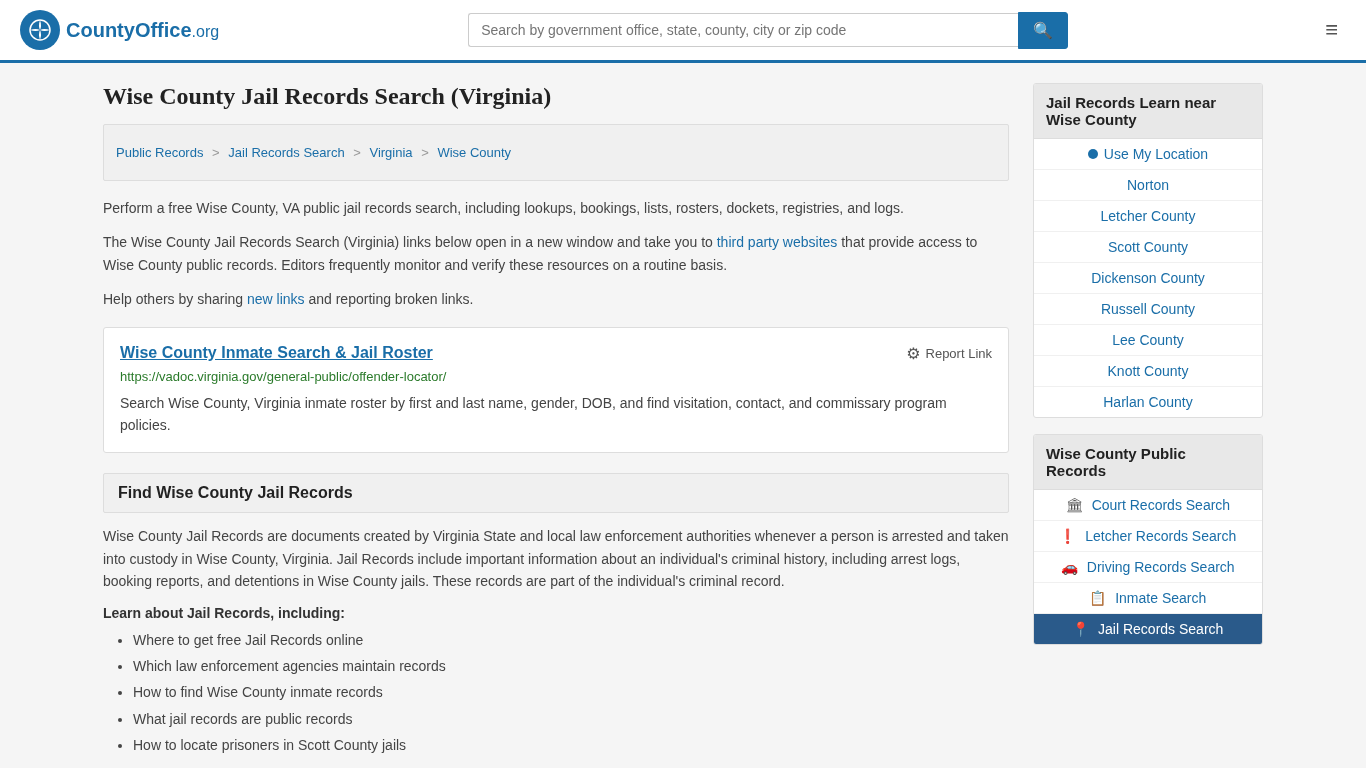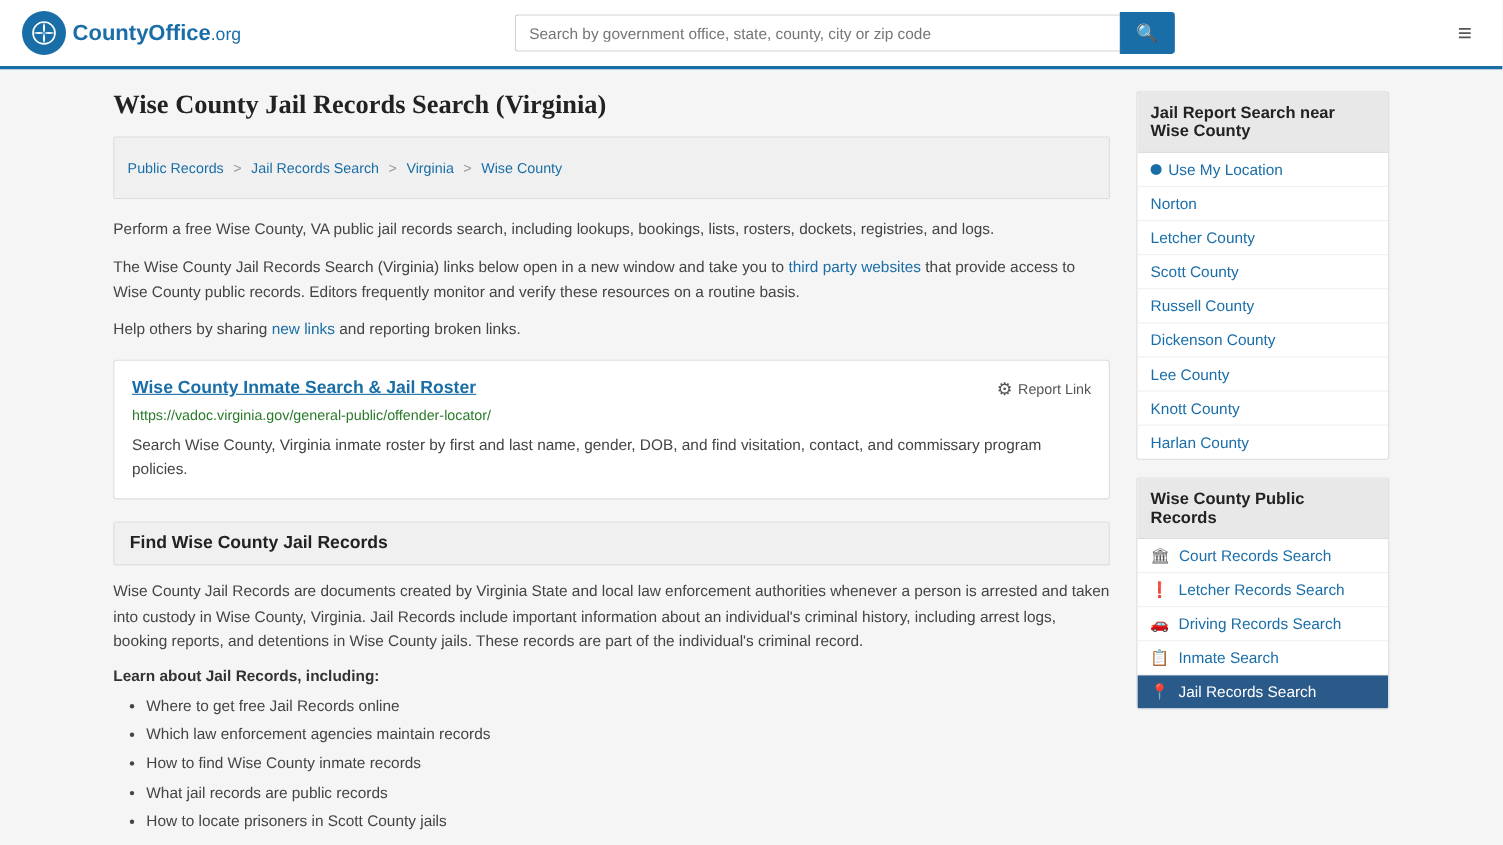--- a/index.html
+++ b/index.html
@@ -172,20 +172,21 @@
       font-weight: bold;
       color: #222;
       border-bottom: 1px solid #ddd;
     }
     .sidebar-item {
       padding: 7px 12px;
       border-bottom: 1px solid #f0f0f0;
       display: flex;
       align-items: center;
       gap: 8px;
+      justify-content: center;
     }
     .sidebar-item:last-child { border-bottom: none; }
     .sidebar-item a {
       color: #1a6ea8;
       text-decoration: none;
       font-size: 14px;
     }
     .sidebar-item-icon { font-size: 14px; color: #555; flex-shrink: 0; }
     .sidebar-item.active {
       background: #2a5a8a;
@@ -277,40 +278,40 @@
         <li>How to find Wise County inmate records</li>
         <li>What jail records are public records</li>
         <li>How to locate prisoners in Scott County jails</li>
       </ul>
 
   </div>
 
   <div class="sidebar">
 
     <div class="sidebar-section">
-      <div class="sidebar-section-header">Jail Report Search near Wise County</div>
+      <div class="sidebar-section-header">Jail Records Learn near Wise County</div>
 
       <div class="sidebar-item use-location">
         <span class="location-dot"></span>
         <a href="#">Use My Location</a>
       </div>
       <div class="sidebar-item">
         <a href="#">Norton</a>
       </div>
       <div class="sidebar-item">
         <a href="#">Letcher County</a>
       </div>
       <div class="sidebar-item">
         <a href="#">Scott County</a>
       </div>
       <div class="sidebar-item">
+        <a href="#">Dickenson County</a>
+      </div>
+      <div class="sidebar-item">
         <a href="#">Russell County</a>
-      </div>
-      <div class="sidebar-item">
-        <a href="#">Dickenson County</a>
       </div>
       <div class="sidebar-item">
         <a href="#">Lee County</a>
       </div>
       <div class="sidebar-item">
         <a href="#">Knott County</a>
       </div>
       <div class="sidebar-item">
         <a href="#">Harlan County</a>
       </div>

